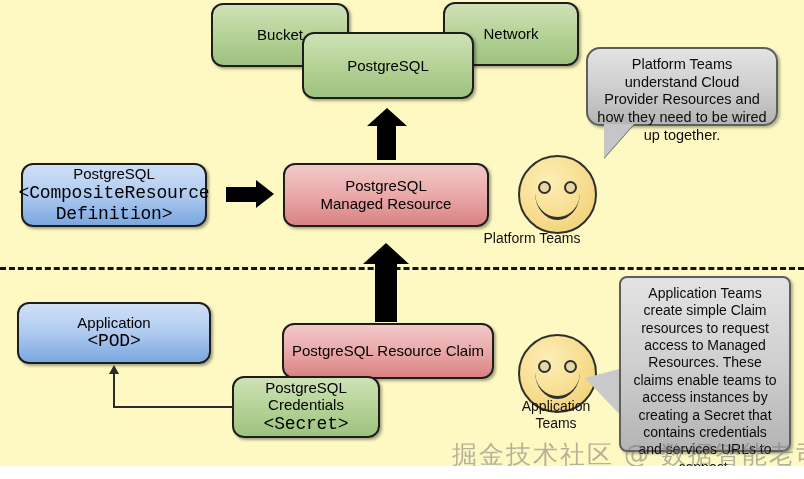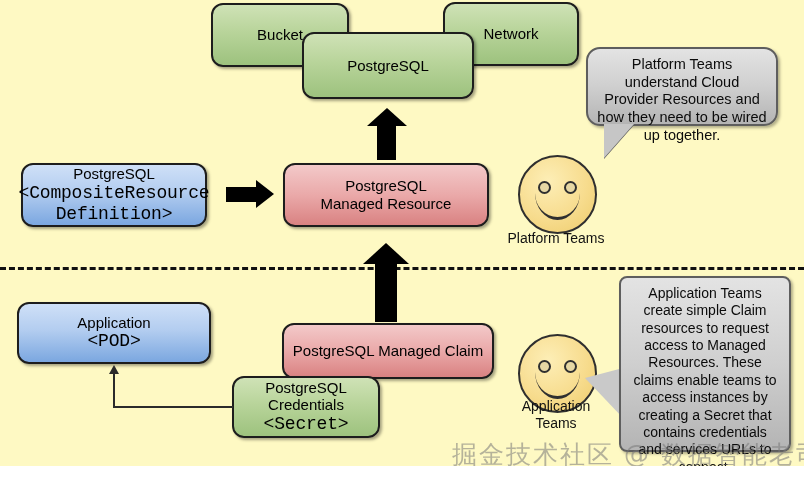--- a/index.html
+++ b/index.html
@@ -217,38 +217,38 @@
   <div class="node red" id="node-managed-resource" style="left:283px; top:163px; width:206px; height:64px;">
     <span class="ln">PostgreSQL</span>
     <span class="ln">Managed Resource</span>
   </div>
 
   <div class="smiley" id="smiley-platform" style="left:518px; top:155px; width:75px; height:75px;">
     <span class="eye l"></span>
     <span class="eye r"></span>
     <span class="mouth"></span>
   </div>
-  <div class="persona-label" id="label-platform" style="left:490px; top:230px; width:132px;">
+  <div class="persona-label" id="label-platform" style="left:466px; top:230px; width:132px;">
     <span>Platform Teams</span>
   </div>
 
   <div id="divider" style="left:0px; top:267px; width:804px;"></div>
 
   <div class="arrow-up" id="arrow-claim-to-managed">
     <div class="shaft" style="left:375px; top:262px; width:22px; height:60px;"></div>
     <div class="head" style="left:363px; top:243px; border-left-width:23px; border-right-width:23px; border-bottom-width:21px;"></div>
   </div>
 
   <div class="node blue" id="node-application" style="left:17px; top:302px; width:194px; height:62px;">
     <span class="ln">Application</span>
     <span class="ln mono">&lt;POD&gt;</span>
   </div>
 
   <div class="node red" id="node-resource-claim" style="left:282px; top:323px; width:212px; height:56px;">
-    <span class="ln">PostgreSQL Managed Claim</span>
+    <span class="ln">PostgreSQL Resource Claim</span>
   </div>
 
   <div class="node green" id="node-credentials" style="left:232px; top:376px; width:148px; height:62px;">
     <span class="ln">PostgreSQL</span>
     <span class="ln">Credentials</span>
     <span class="ln mono">&lt;Secret&gt;</span>
   </div>
 
   <div class="elbow-line" style="left:113px; top:406px; width:120px; height:2px;"></div>
   <div class="elbow-line" style="left:113px; top:374px; width:2px; height:34px;"></div>

